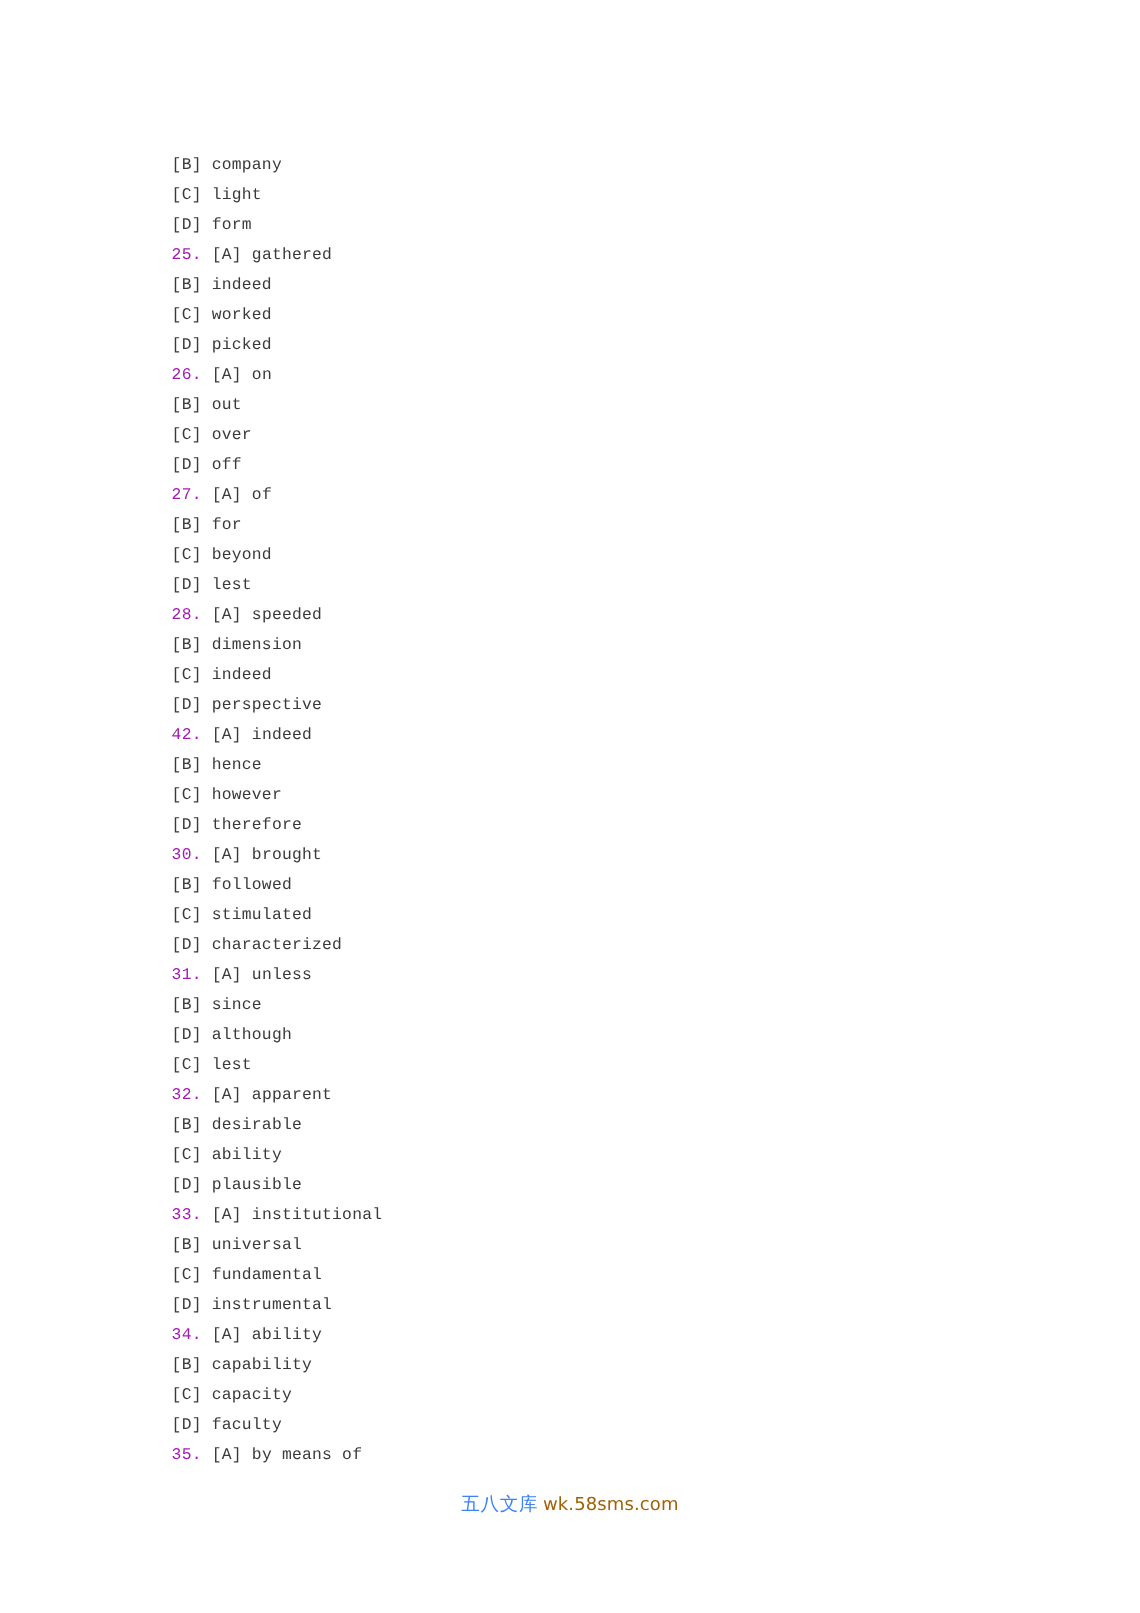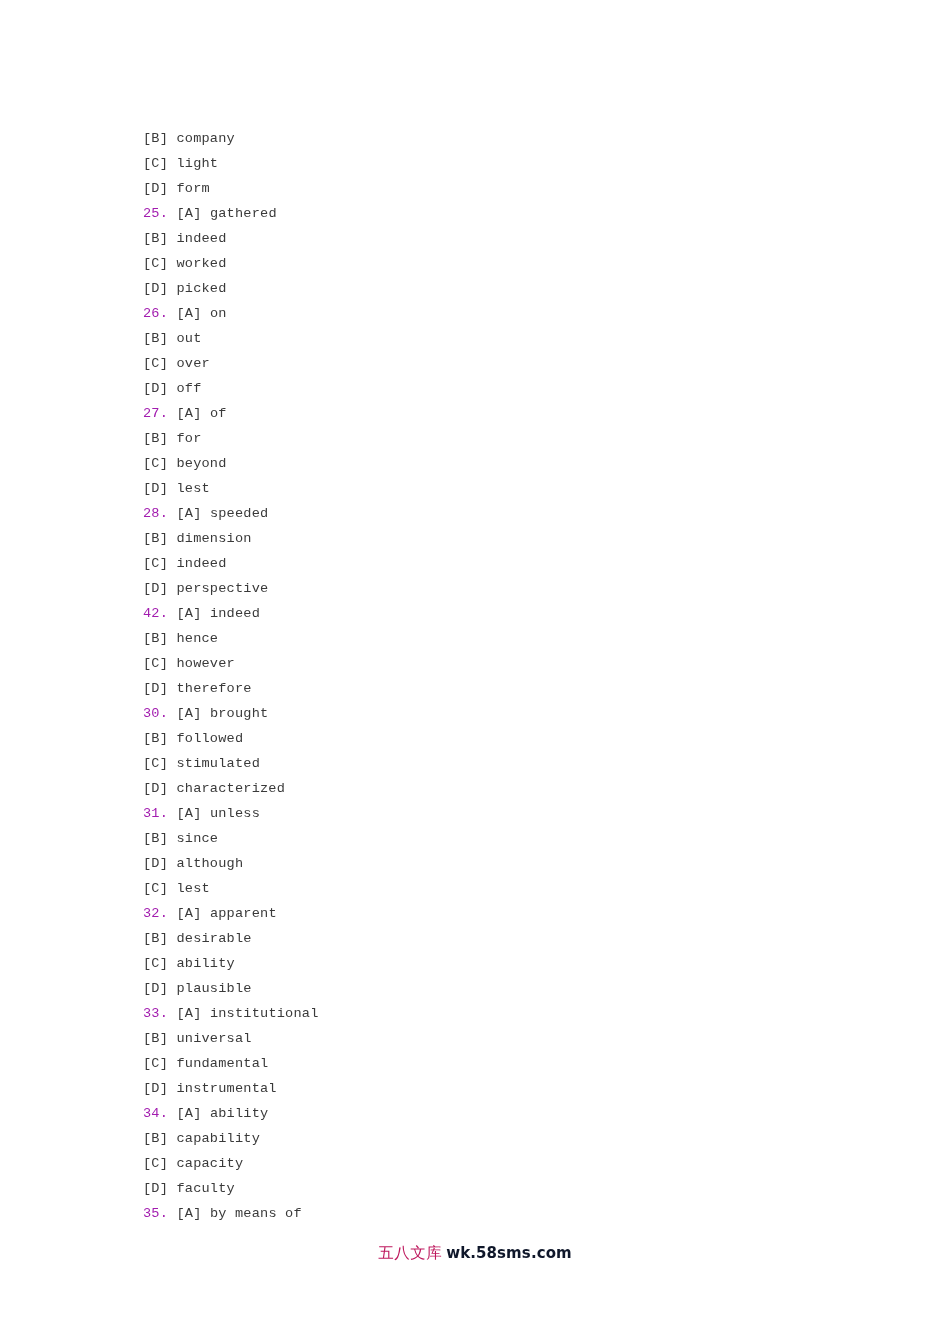--- a/index.html
+++ b/index.html
@@ -59,30 +59,29 @@
     position: absolute;
     left: 0;
     top: 1243px;
     width: 950px;
     text-align: center;
     white-space: nowrap;
   }
   #watermark .wm-cn {
     font-family: "DejaVu Sans", sans-serif;
     font-size: 15.5px;
-    color: #be185d;
+    color: #3b82f6;
     letter-spacing: 0.5px;
   }
   #watermark .wm-url {
     font-family: "DejaVu Sans", sans-serif;
     font-size: 15px;
-    color: #0f172a;
+    color: #a16207;
     letter-spacing: 0.1px;
     margin-left: 4px;
-    font-weight: bold;
   }
 </style>
 </head>
 <body>
 
 <div id="page">
 
   <div id="option-list">
       <div class="opt-line"><span class="tag">[B]</span> <span class="word">company</span></div>
       <div class="opt-line"><span class="tag">[C]</span> <span class="word">light</span></div>

